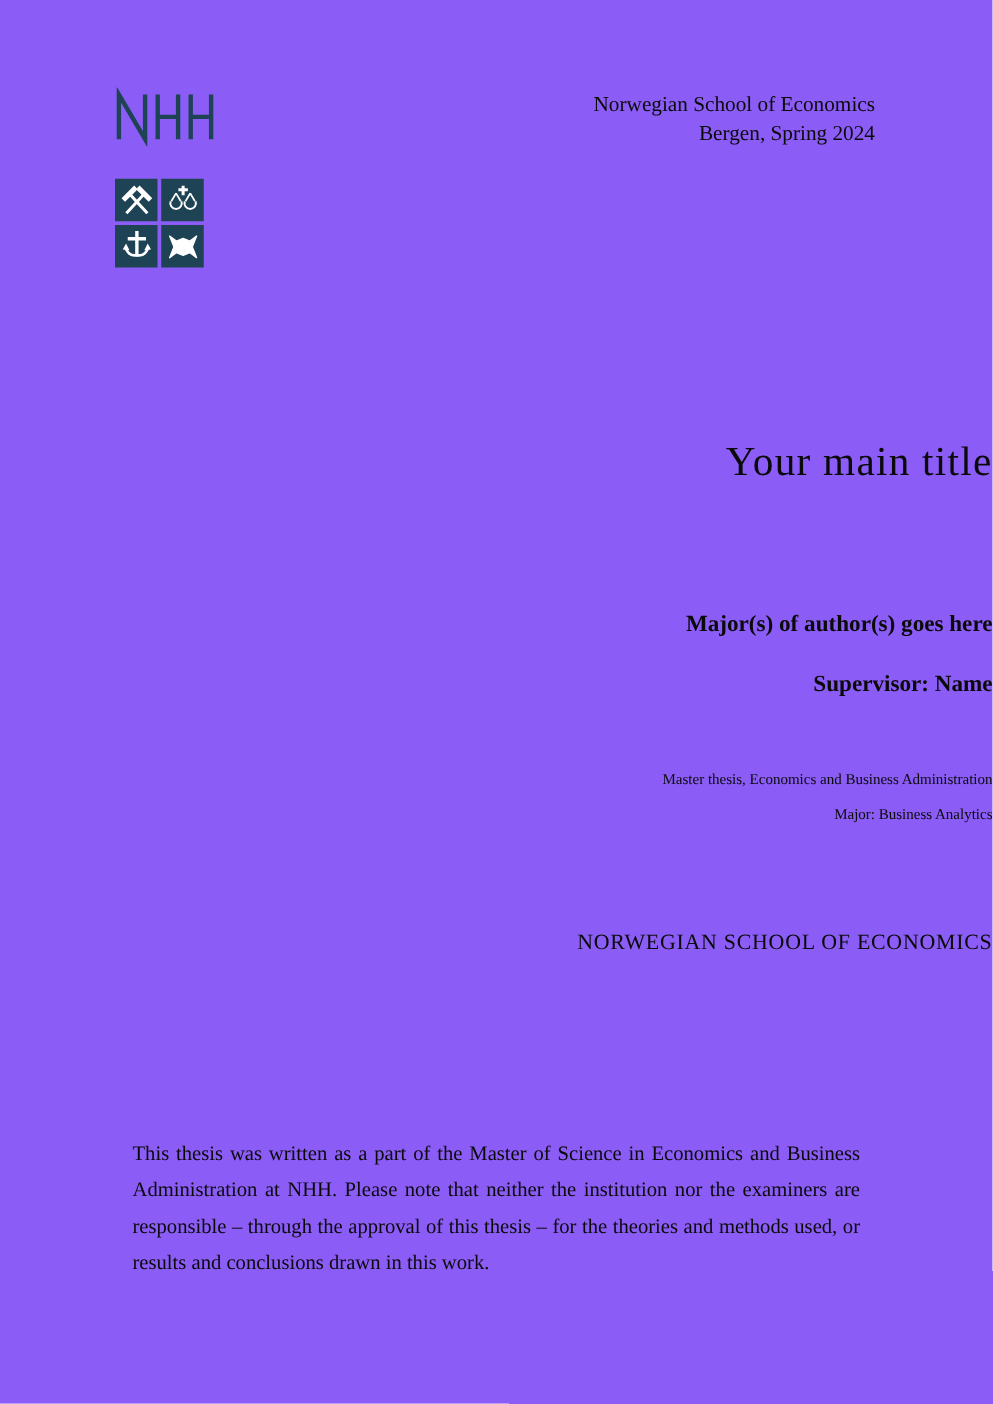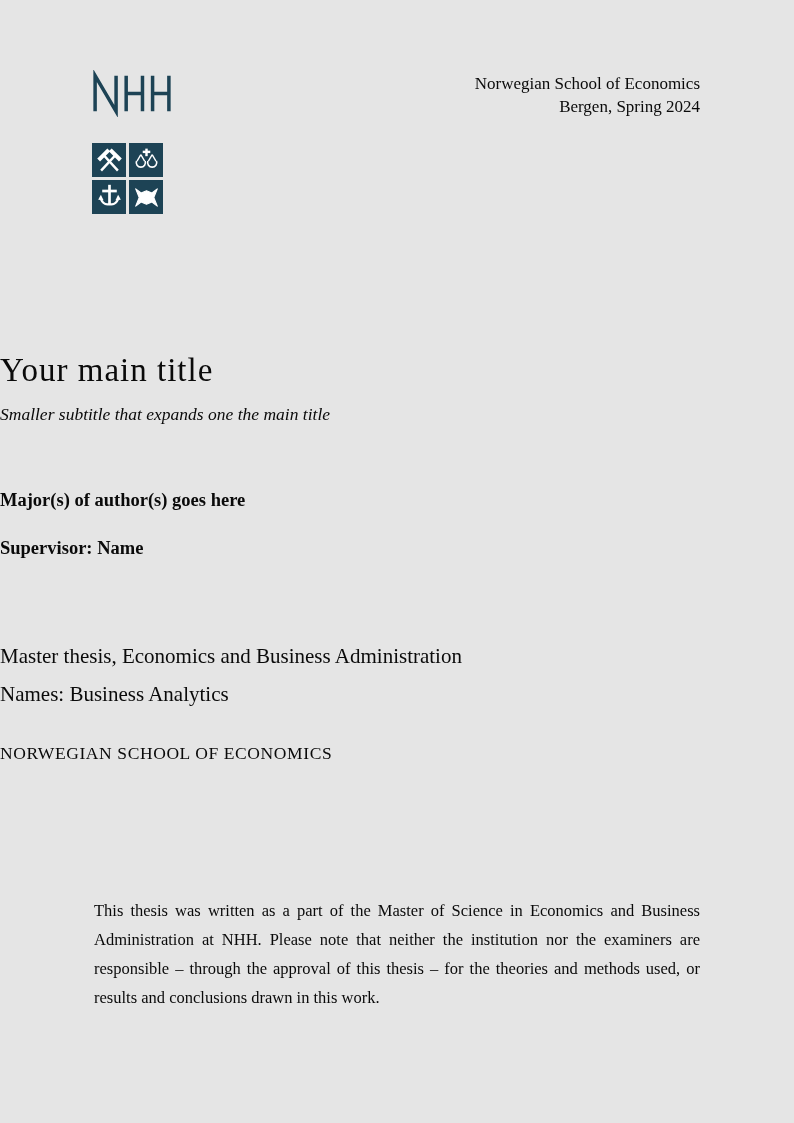--- a/index.html
+++ b/index.html
@@ -1,21 +1,21 @@
 <!DOCTYPE html>
 <html style="--navy: #1d4355;"><head>
 <meta charset="utf-8">
 <style>
   html, body { margin: 0; padding: 0; background: #ffffff; }
   .page {
     position: relative;
     width: 794px;
     height: 1123px;
     margin: 0 auto;
-    background: #e5e5e5;
+    background: #8b5cf6;
     font-family: "Liberation Serif", "DejaVu Serif", serif;
     color: #0a0a0a;
     overflow: hidden;
   }
   :root { --navy: #1d4355; }
 
   
   .logo-block { position: absolute; left: 92px; top: 70px; }
   .wordmark-svg { display: block; width: 80px; height: 47px; }
   .sr-only {
@@ -41,54 +41,54 @@
   .header-right {
     position: absolute;
     top: 72px;
     right: 94px;
     text-align: right;
     font-size: 17px;
     line-height: 23px;
   }
 
   
-  .center-abs { position: absolute; left: 0; right: 0; text-align: left; }
+  .center-abs { position: absolute; left: 0; right: 0; text-align: right; }
 
   .title-block { top: 352px; }
   .main-title {
     margin: 0;
     font-size: 33px;
     font-weight: normal;
     letter-spacing: 1px;
   }
   .subtitle {
     margin-top: 15px;
     font-style: italic;
     font-size: 17.5px;
   }
 
   .authors-block { top: 490px; font-weight: bold; font-size: 18.5px; }
   .authors-block .line + .line { margin-top: 27px; }
 
-  .program-block { top: 644px; font-size: 21px; }
+  .program-block { top: 616px; font-size: 12px; }
   .program-block .line + .line { margin-top: 13px; }
 
   .school-line {
     top: 743px;
     font-size: 17.5px;
     letter-spacing: 0.6px;
   }
 
   
   .disclaimer {
     position: absolute;
     left: 94px;
     right: 94px;
     top: 896px;
-    margin: 0;
+    margin: 12px;
     font-size: 16.5px;
     line-height: 29px;
     text-align: justify;
   }
 </style>
 </head>
 <body>
 
 <div class="page">
 
@@ -136,30 +136,29 @@
     </div>
   </div>
 
   <div class="header-right">
     <div>Norwegian School of Economics</div>
     <div>Bergen, Spring 2024</div>
   </div>
 
   <div class="center-abs title-block">
     <h1 class="main-title">Your main title</h1>
-    <div class="subtitle">Smaller subtitle that expands one the main title</div>
   </div>
 
   <div class="center-abs authors-block">
     <div class="line">Major(s) of author(s) goes here</div>
     <div class="line">Supervisor: Name</div>
   </div>
 
   <div class="center-abs program-block">
     <div class="line">Master thesis, Economics and Business Administration</div>
-    <div class="line">Names: Business Analytics</div>
+    <div class="line">Major: Business Analytics</div>
   </div>
 
   <div class="center-abs school-line">NORWEGIAN SCHOOL OF ECONOMICS</div>
 
   <p class="disclaimer">This thesis was written as a part of the Master of Science in Economics and Business Administration at NHH. Please note that neither the institution nor the examiners are responsible – through the approval of this thesis – for the theories and methods used, or results and conclusions drawn in this work.</p>
 
 </div>
 
 </body></html>

